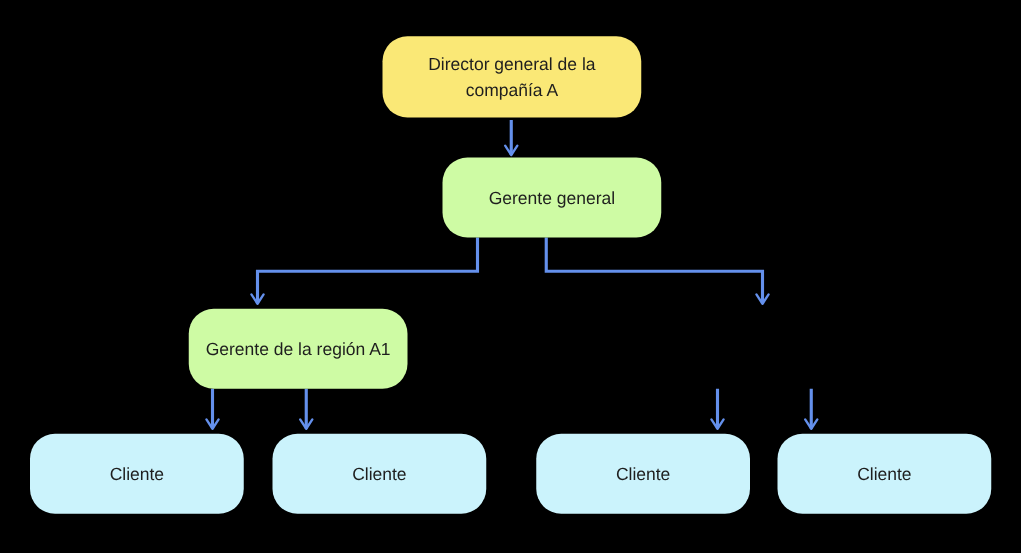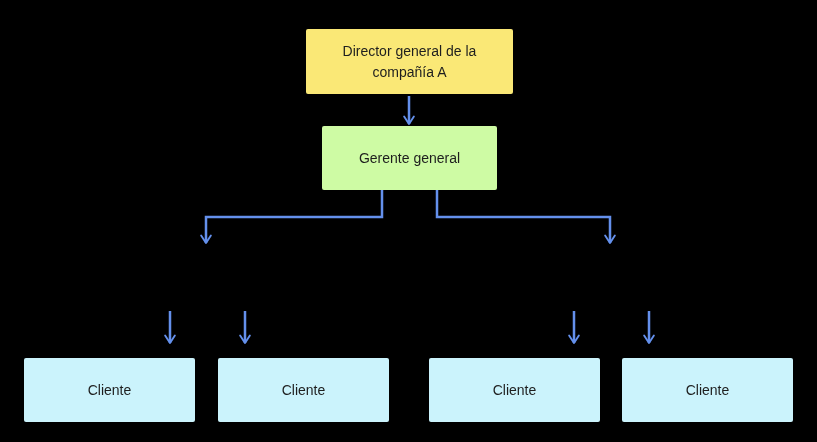--- a/index.html
+++ b/index.html
@@ -23,28 +23,28 @@
     height: 442px;
   }
   .node {
     position: absolute;
     display: flex;
     align-items: center;
     justify-content: center;
     text-align: center;
     box-sizing: border-box;
     padding: 0 12px;
-    border-radius: 2px;
+    border-radius: 20px;
     font-size: 14px;
     line-height: 1.45;
     color: #1e1e1e;
   }
   .node-yellow { background: #fae876; }
-  .node-green  { background: #cefba4; }
-  .node-blue   { background: #cbf3fc; margin-top: 11px; }
+  .node-green  { background: #cefba4; margin-left: 32px; }
+  .node-blue   { background: #cbf3fc; }
 
   .node-director { left: 306px; top: 29px;  width: 207px; height: 65px; }
   .node-gg       { left: 322px; top: 126px; width: 175px; height: 64px; }
   .node-ra1      { left: 119px; top: 247px; width: 175px; height: 64px; }
   .node-ra2      { left: 523px; top: 247px; width: 175px; height: 64px; }
   .node-c1       { left: 24px;  top: 347px; width: 171px; height: 64px; }
   .node-c2       { left: 218px; top: 347px; width: 171px; height: 64px; }
   .node-c3       { left: 429px; top: 347px; width: 171px; height: 64px; }
   .node-c4       { left: 622px; top: 347px; width: 171px; height: 64px; }
 
@@ -75,20 +75,23 @@
   </svg>
 
   <div class="node node-yellow node-director">
     <span>Director general de la compañía A</span>
   </div>
 
   <div class="node node-green node-gg">
     <span>Gerente general</span>
   </div>
 
+  <div class="node node-green node-ra1">
+    <span>Gerente de la región A1</span>
+  </div>
 
 
   <div class="node node-blue node-c1">
     <span>Cliente</span>
   </div>
 
   <div class="node node-blue node-c2">
     <span>Cliente</span>
   </div>
 

